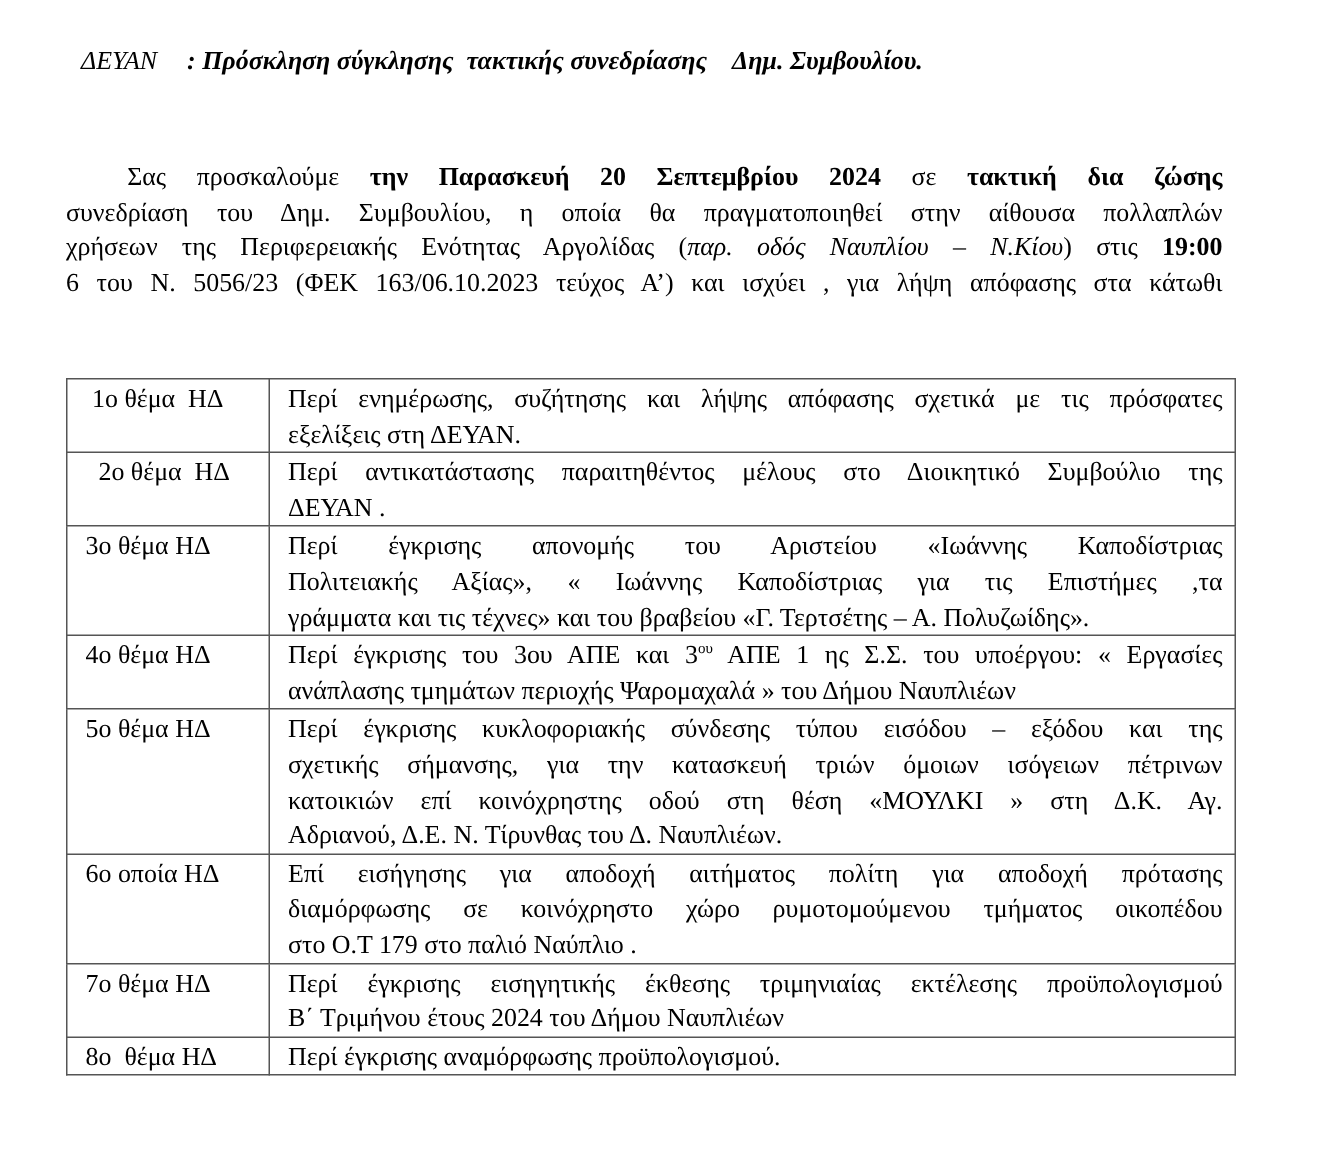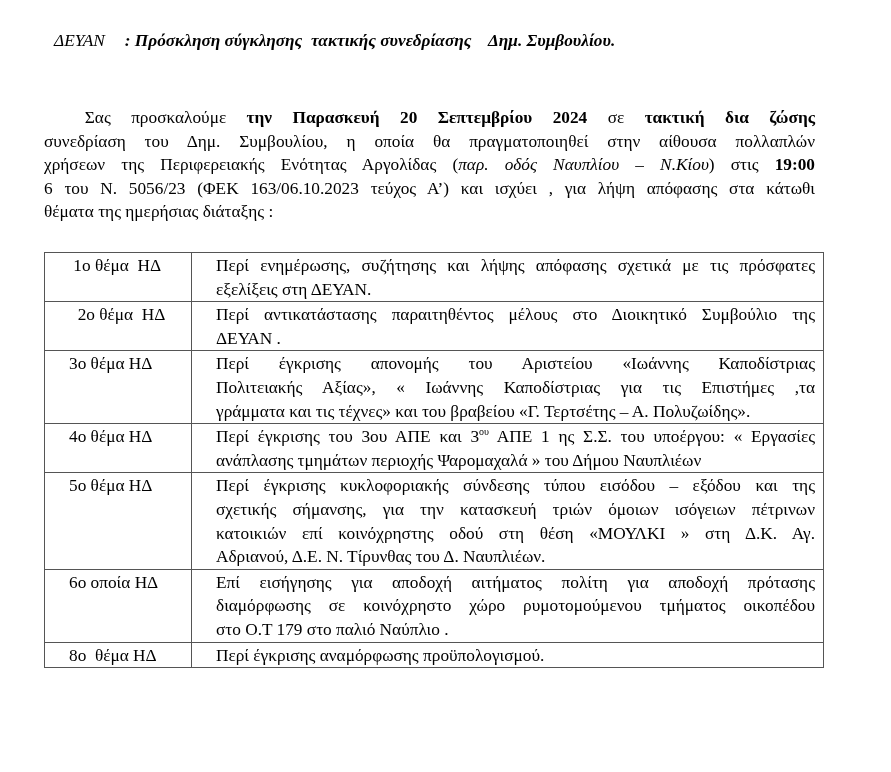--- a/index.html
+++ b/index.html
@@ -19,40 +19,39 @@
     }
     .intro .line { display: block; white-space: nowrap; text-align-last: justify; }
     .intro .line.last { text-align-last: left; }
     .intro .b { font-weight: bold; }
     .intro .i { font-style: italic; }
     table.agenda {
       position: absolute; left: 44px; top: 252px; width: 780px;
       border-collapse: collapse; font-size: 17.3px;
     }
     table.agenda td {
-      border: 1.5px solid #555; vertical-align: top; padding: 1px 8px 0 24px;
+      border: 1.5px solid #555; vertical-align: top; padding: 1px 8px 0 12px;
       line-height: 23.6px;
     }
     td.num { width: 114px; white-space: pre; }
     td.desc { text-align: justify; }
     td.desc .dl { display: block; white-space: nowrap; text-align-last: justify; }
     td.desc .dl.last { text-align-last: left; }
     td.desc sup { font-size: 10px; line-height: 0; }
   </style>
 </head>
 <body>
 
 <div class="subject"><span>ΔΕΥΑΝ</span><span class="bold">: Πρόσκληση σύγκλησης  τακτικής συνεδρίασης    Δημ. Συμβουλίου.</span></div>
 
 <div class="intro">
   <span class="line">&nbsp;&nbsp;<span>Σας προσκαλούμε </span><span class="b">την Παρασκευή  20 Σεπτεμβρίου  2024</span><span> σε </span><span class="b">τακτική δια ζώσης</span></span>
   <span class="line">συνεδρίαση του Δημ. Συμβουλίου, η οποία θα πραγματοποιηθεί στην αίθουσα πολλαπλών</span>
   <span class="line"><span>χρήσεων της Περιφερειακής Ενότητας Αργολίδας (</span><span class="i">παρ. οδός Ναυπλίου – Ν.Κίου</span><span>)  στις  </span><span class="b">19:00</span></span>
   <span class="line">6 του Ν. 5056/23 (ΦΕΚ 163/06.10.2023 τεύχος Α’) και ισχύει , για λήψη απόφασης στα  κάτωθι</span>
-  <span class="line last">θέματα της ημερήσιας διάταξης :</span>
 </div>
 
 <table class="agenda">
   <tbody id="agenda-body">
       <tr>
         <td class="num"> 1ο θέμα  ΗΔ</td>
         <td class="desc">
           <span class="dl">Περί ενημέρωσης, συζήτησης και λήψης απόφασης σχετικά με τις πρόσφατες</span>
           <span class="dl last"> εξελίξεις στη  ΔΕΥΑΝ.</span>
         </td>
@@ -90,19 +89,26 @@
       </tr>
       <tr>
         <td class="num">6ο οποία ΗΔ</td>
         <td class="desc">
           <span class="dl">Επί εισήγησης για αποδοχή αιτήματος πολίτη για αποδοχή πρότασης</span>
           <span class="dl"> διαμόρφωσης σε κοινόχρηστο χώρο ρυμοτομούμενου  τμήματος οικοπέδου</span>
           <span class="dl last"> στο Ο.Τ 179 στο παλιό Ναύπλιο .</span>
         </td>
       </tr>
       <tr>
+        <td class="num">7ο θέμα ΗΔ</td>
+        <td class="desc">
+          <span class="dl">Περί έγκρισης  εισηγητικής έκθεσης τριμηνιαίας εκτέλεσης προϋπολογισμού</span>
+          <span class="dl last"> Β΄ Τριμήνου έτους 2024 του Δήμου Ναυπλιέων</span>
+        </td>
+      </tr>
+      <tr>
         <td class="num">8ο  θέμα ΗΔ</td>
         <td class="desc">
           <span class="dl last">Περί έγκρισης    αναμόρφωσης προϋπολογισμού.</span>
         </td>
       </tr>
     </tbody>
 </table>
 
 </body></html>

